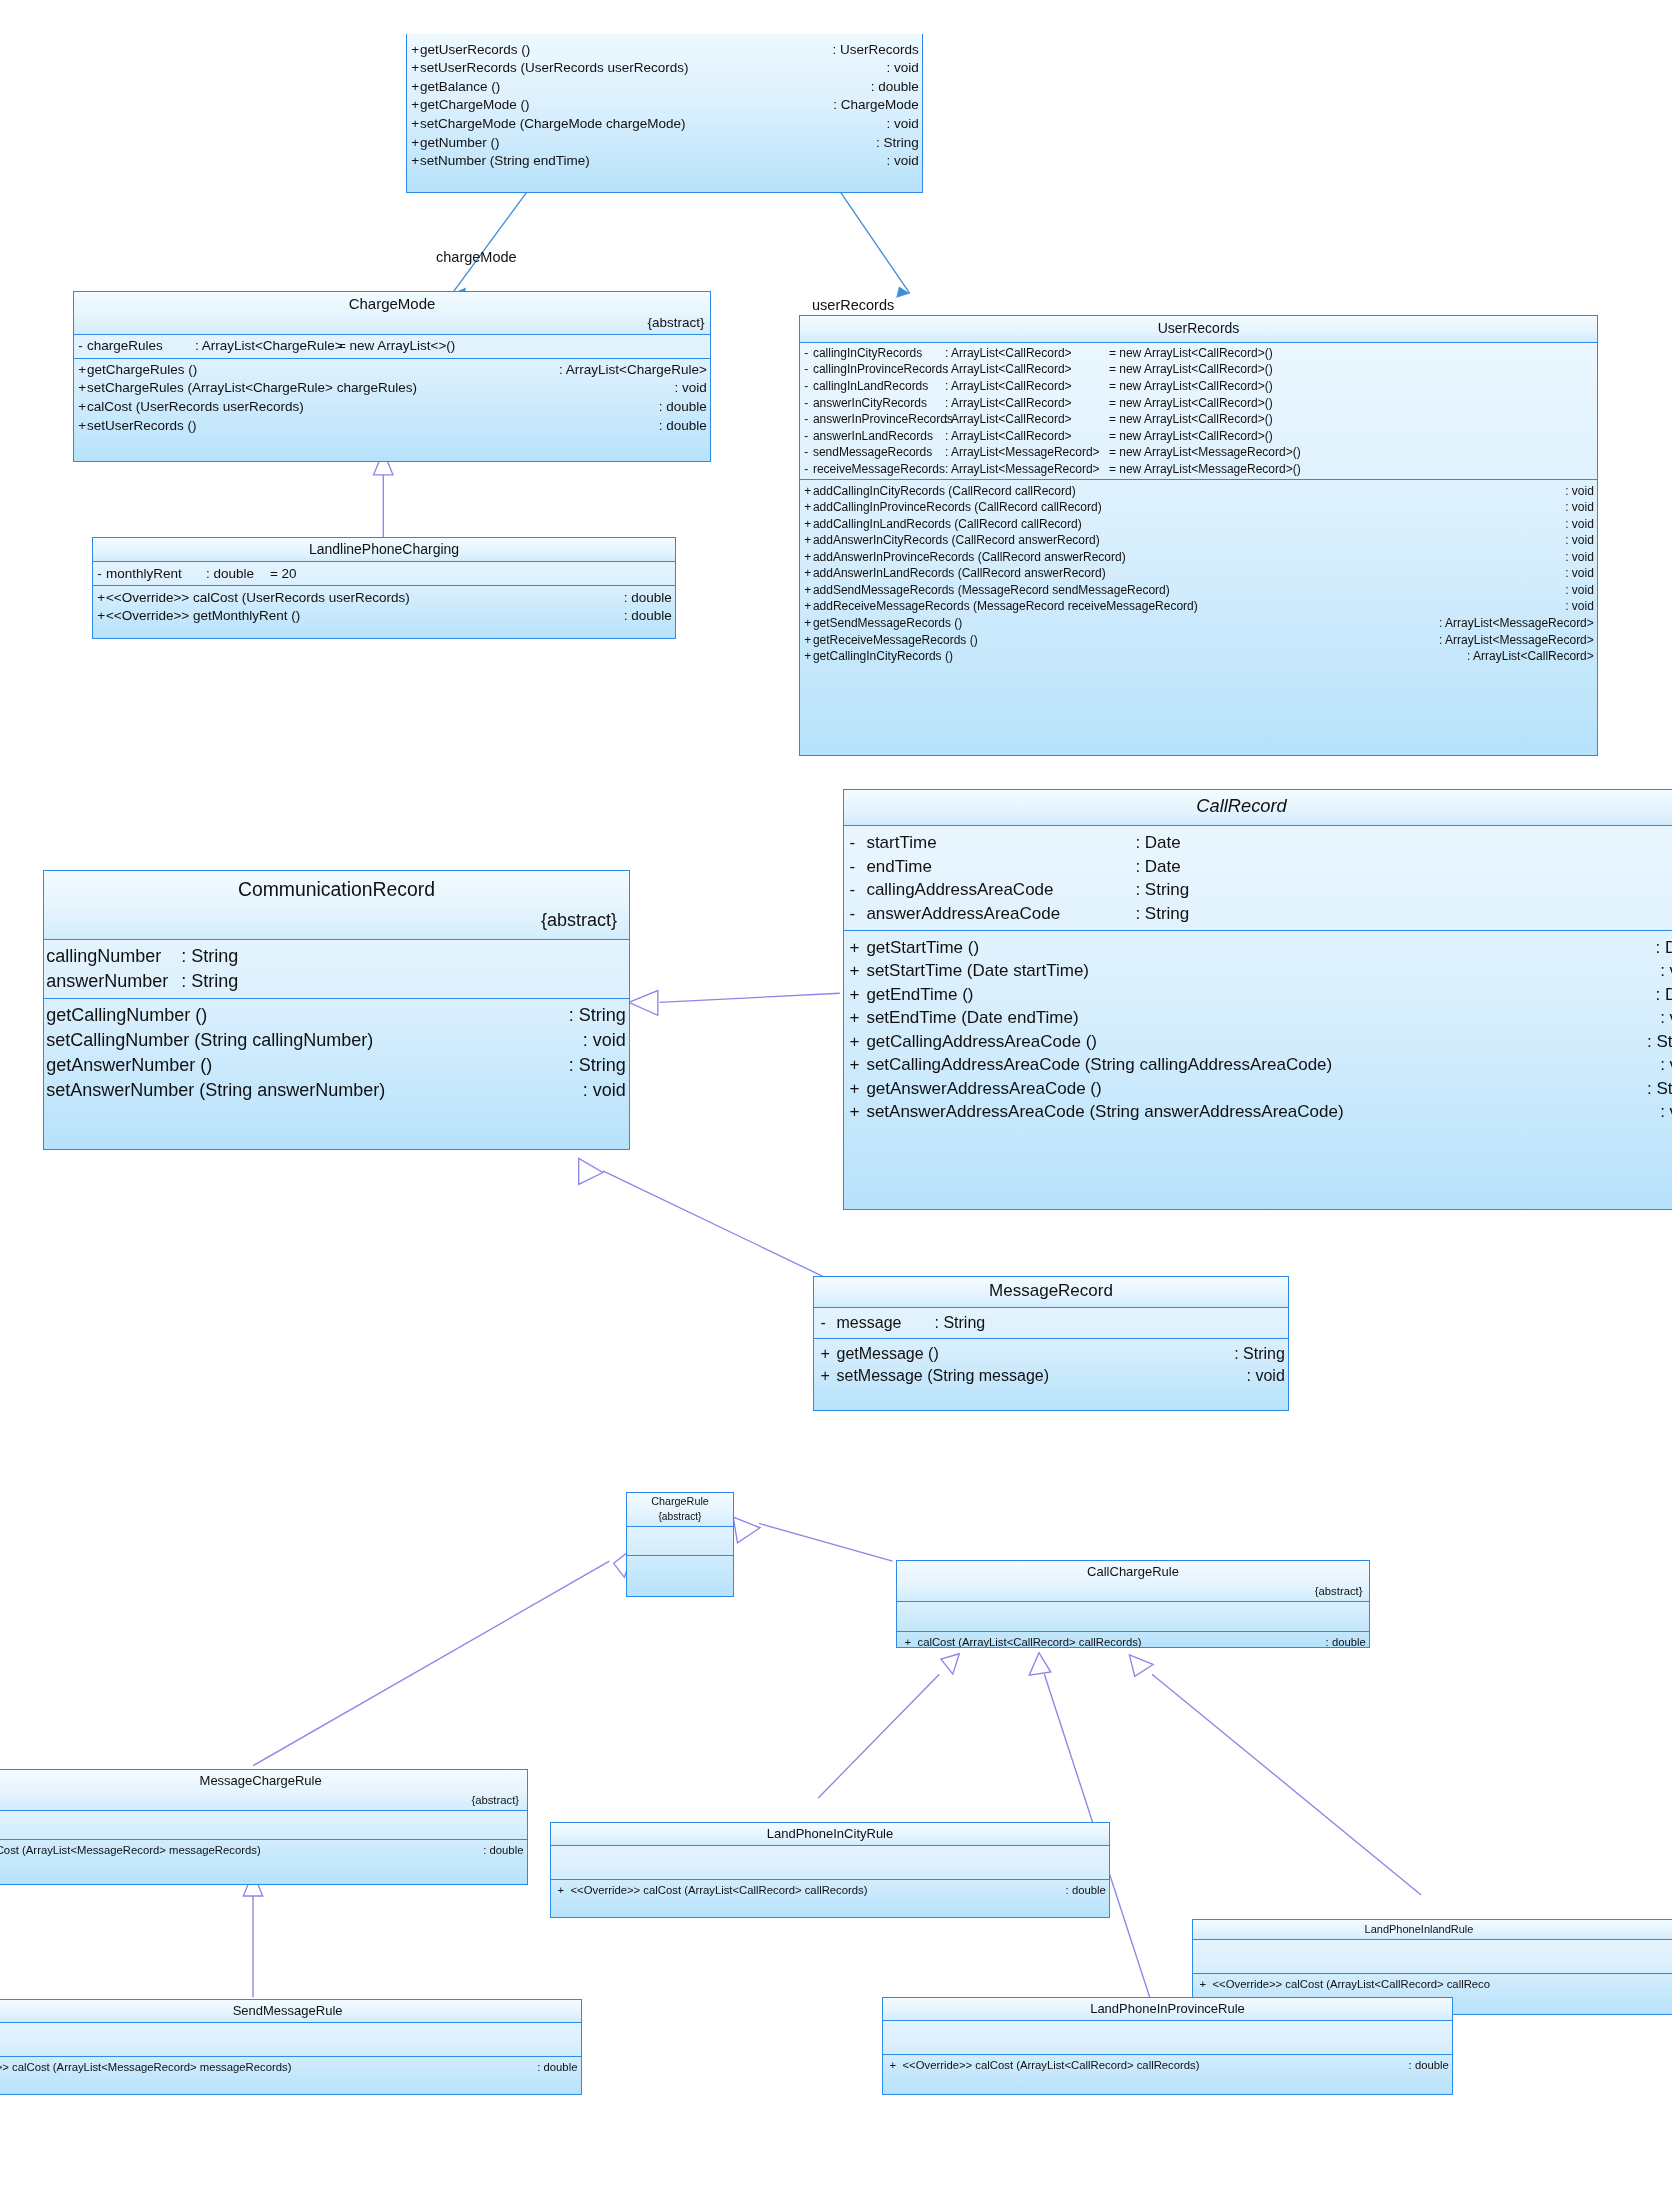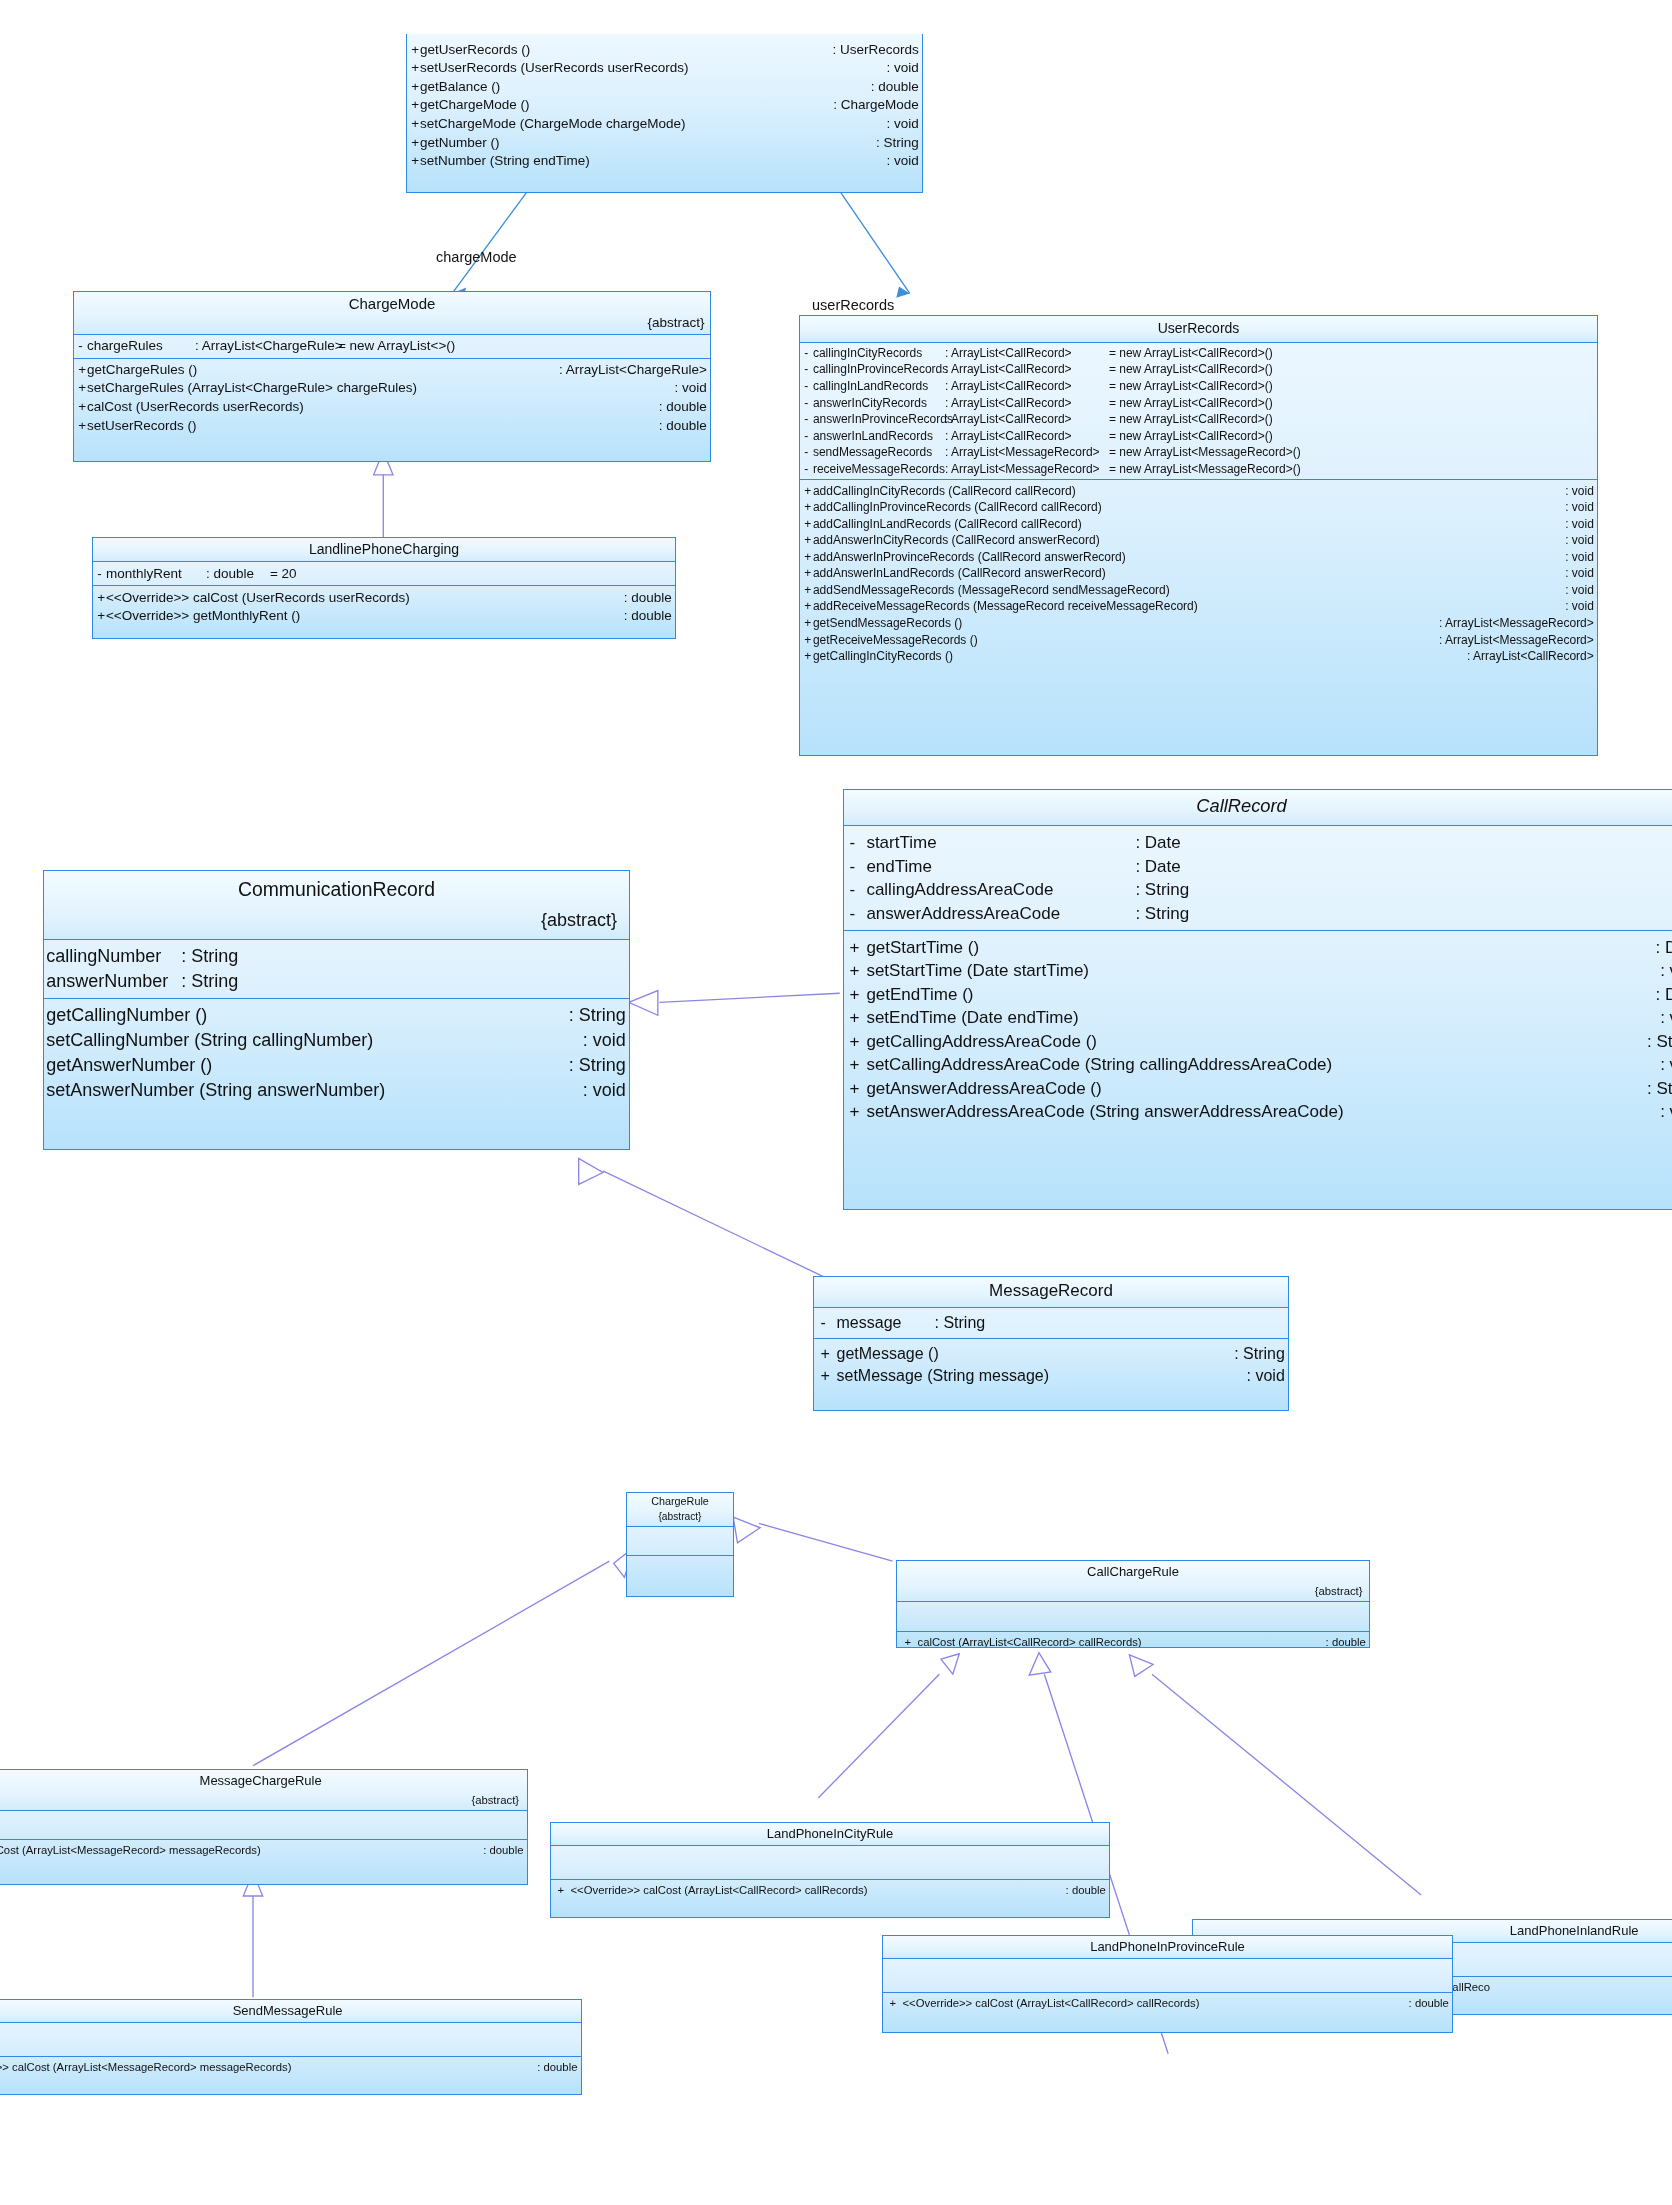--- a/index.html
+++ b/index.html
@@ -524,21 +524,21 @@
       <div class="row" style="padding-left:6.5px;">
         <span class="vis" style="width:13px;flex:0 0 13px;">+</span>
         <span class="sig">&lt;&lt;Override&gt;&gt;  calCost (ArrayList&lt;CallRecord&gt; callRecords)</span>
         <span class="typ">: double</span>
       </div>
     </div>
   </div>
 
   <div class="uml" style="left:1192px;top:1919px;width:485px;height:96px;font-size:11.3px;border-right:none;">
     <div class="hdr" style="padding:3.2px 6.5px 4.3px 6.5px;">
-      <span class="cname" style="font-size:13px;margin-right:32px;text-align:right;">LandPhoneInlandRule</span>
+      <span class="cname" style="font-size:11px;margin-right:32px;">LandPhoneInlandRule</span>
     </div>
     <div class="compartment" style="height:28px;"></div>
     <div class="compartment" style="border-bottom:none;padding:3.2px 0;">
       <div class="row" style="padding-left:6.5px;">
         <span class="vis" style="width:13px;flex:0 0 13px;">+</span>
         <span class="sig">&lt;&lt;Override&gt;&gt;  calCost (ArrayList&lt;CallRecord&gt; callReco</span>
         <span class="typ"></span>
       </div>
     </div>
   </div>
@@ -549,21 +549,21 @@
     </div>
     <div class="compartment" style="height:28px;"></div>
     <div class="compartment" style="border-bottom:none;padding:3.2px 0;">
       <div class="row" style="padding-left:1.1px;">
         <span class="sig">&gt;&gt;  calCost (ArrayList&lt;MessageRecord&gt; messageRecords)</span>
         <span class="typ">: double</span>
       </div>
     </div>
   </div>
 
-  <div class="uml" style="left:882px;top:1935px;width:571px;height:98px;font-size:11.3px;">
+  <div class="uml" style="left:882px;top:1997px;width:571px;height:98px;font-size:11.3px;">
     <div class="hdr" style="padding:3.2px 6.5px 4.3px 6.5px;">
       <span class="cname" style="font-size:13px;">LandPhoneInProvinceRule</span>
     </div>
     <div class="compartment" style="height:28px;"></div>
     <div class="compartment" style="border-bottom:none;padding:3.2px 0;">
       <div class="row" style="padding-left:6.5px;">
         <span class="vis" style="width:13px;flex:0 0 13px;">+</span>
         <span class="sig">&lt;&lt;Override&gt;&gt;  calCost (ArrayList&lt;CallRecord&gt; callRecords)</span>
         <span class="typ">: double</span>
       </div>

